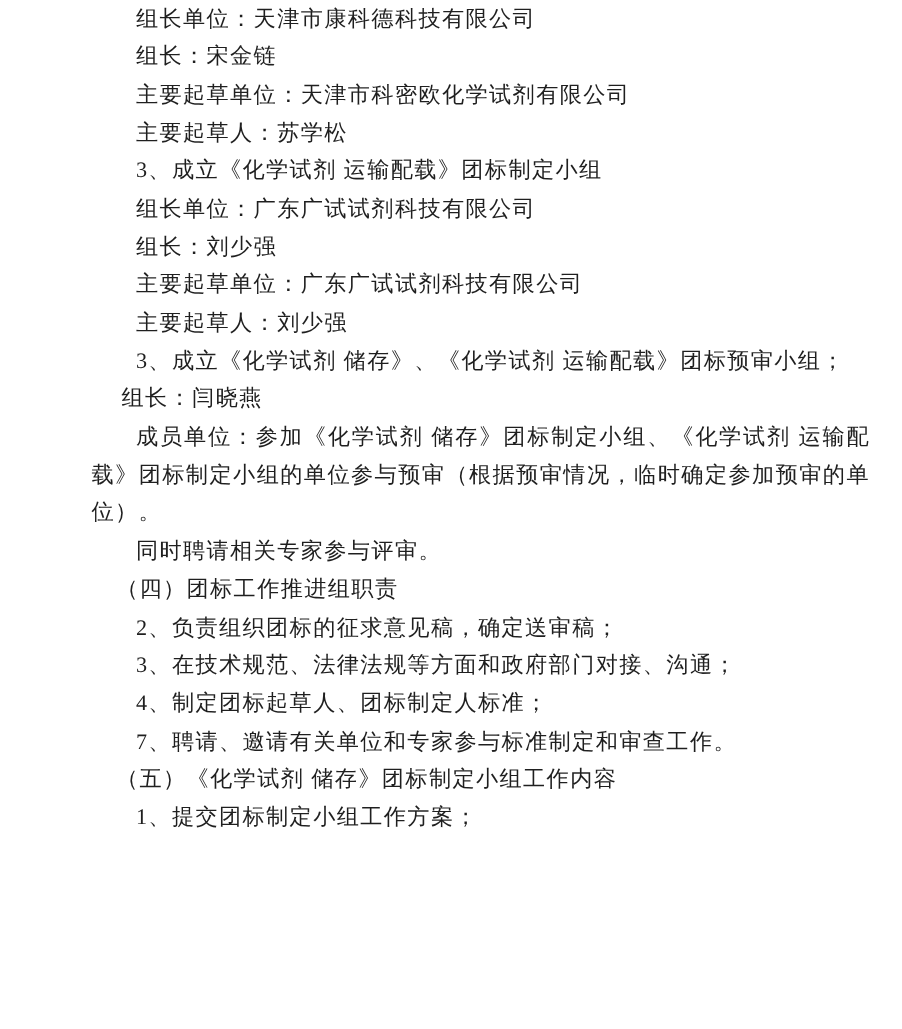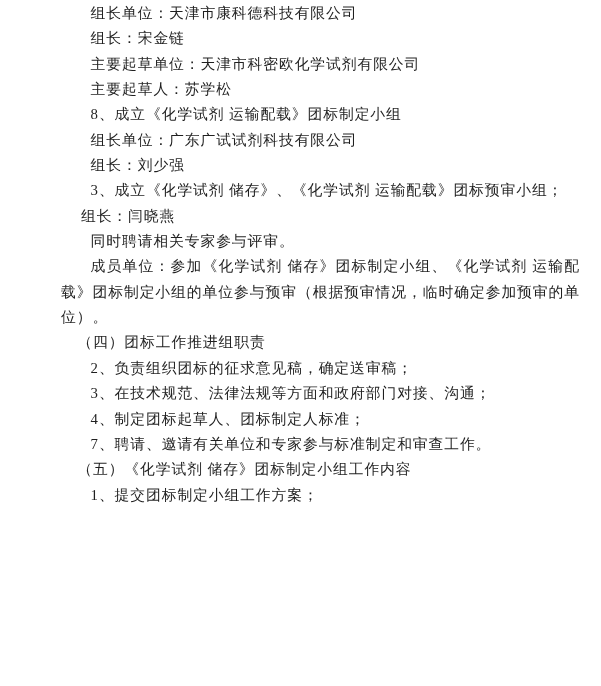--- a/index.html
+++ b/index.html
@@ -40,27 +40,29 @@
   }
 </style>
 </head>
 <body>
 
 <div class="doc-page">
   <p>组长单位：天津市康科德科技有限公司</p>
   <p>组长：宋金链</p>
   <p>主要起草单位：天津市科密欧化学试剂有限公司</p>
   <p>主要起草人：苏学松</p>
-  <p>8、成立《化学试剂 运输配载》团标制定小组</p>
+  <p>3、成立《化学试剂 运输配载》团标制定小组</p>
   <p>组长单位：广东广试试剂科技有限公司</p>
   <p>组长：刘少强</p>
+  <p>主要起草单位：广东广试试剂科技有限公司</p>
+  <p>主要起草人：刘少强</p>
   <p>3、成立《化学试剂 储存》、《化学试剂 运输配载》团标预审小组；</p>
   <p class="indent-sm">组长：闫晓燕</p>
+  <p>成员单位：参加《化学试剂 储存》团标制定小组、《化学试剂 运输配载》团标制定小组的单位参与预审（根据预审情况，临时确定参加预审的单位）。</p>
   <p>同时聘请相关专家参与评审。</p>
-  <p>成员单位：参加《化学试剂 储存》团标制定小组、《化学试剂 运输配载》团标制定小组的单位参与预审（根据预审情况，临时确定参加预审的单位）。</p>
   <p class="heading">（四）团标工作推进组职责</p>
   <p>2、负责组织团标的征求意见稿，确定送审稿；</p>
   <p>3、在技术规范、法律法规等方面和政府部门对接、沟通；</p>
   <p>4、制定团标起草人、团标制定人标准；</p>
   <p>7、聘请、邀请有关单位和专家参与标准制定和审查工作。</p>
   <p class="heading">（五）《化学试剂 储存》团标制定小组工作内容</p>
   <p>1、提交团标制定小组工作方案；</p>
 </div>
 
 </body></html>

